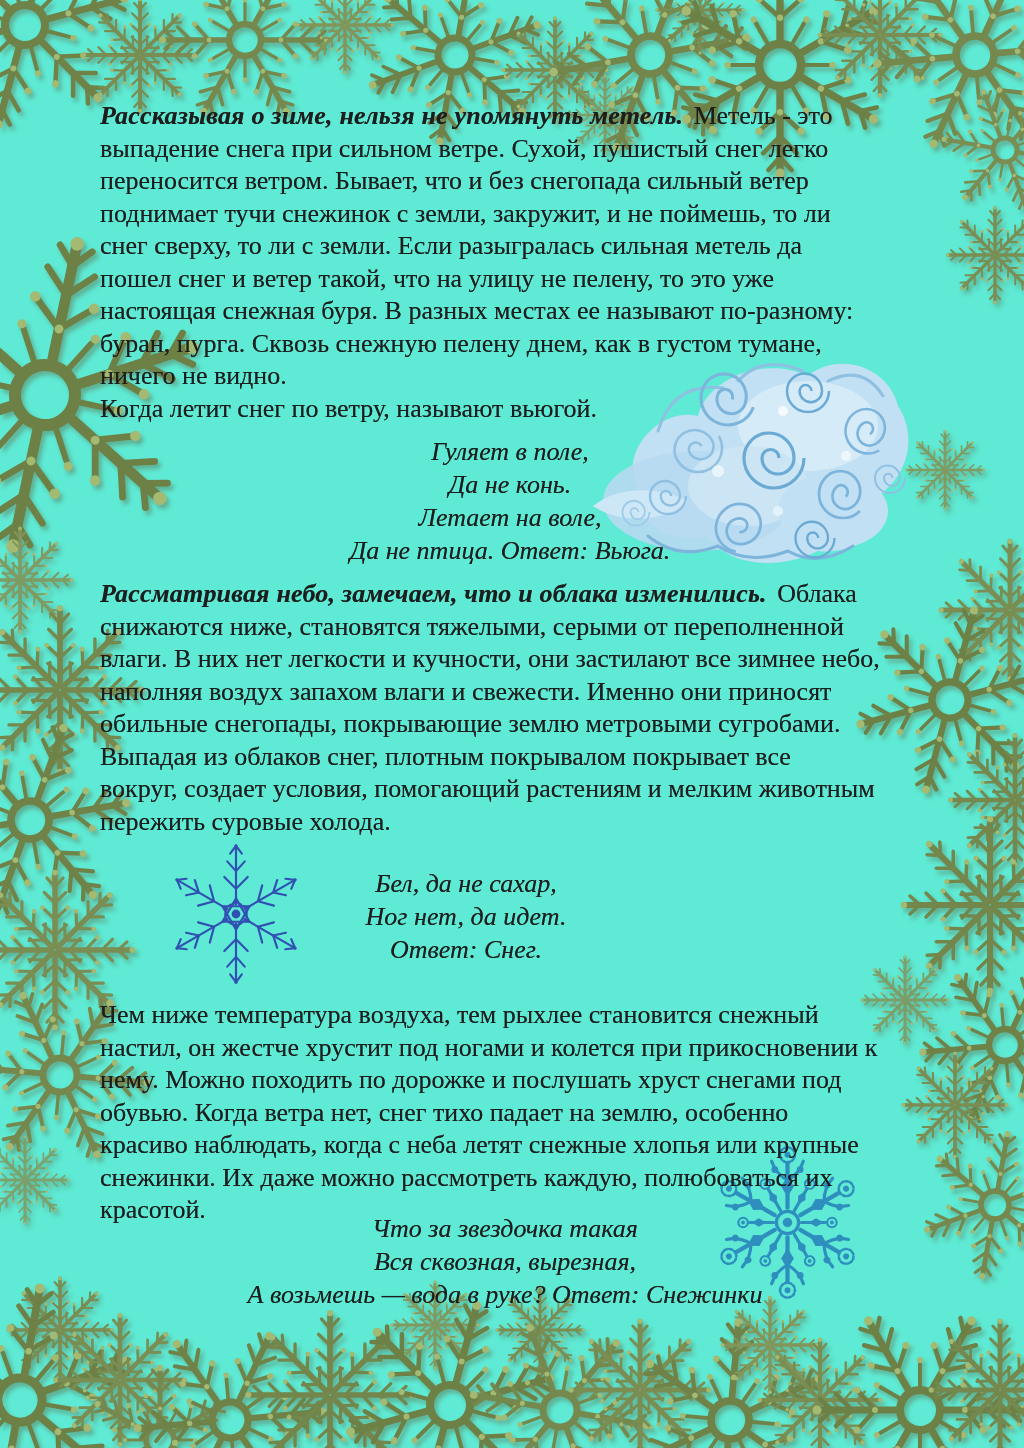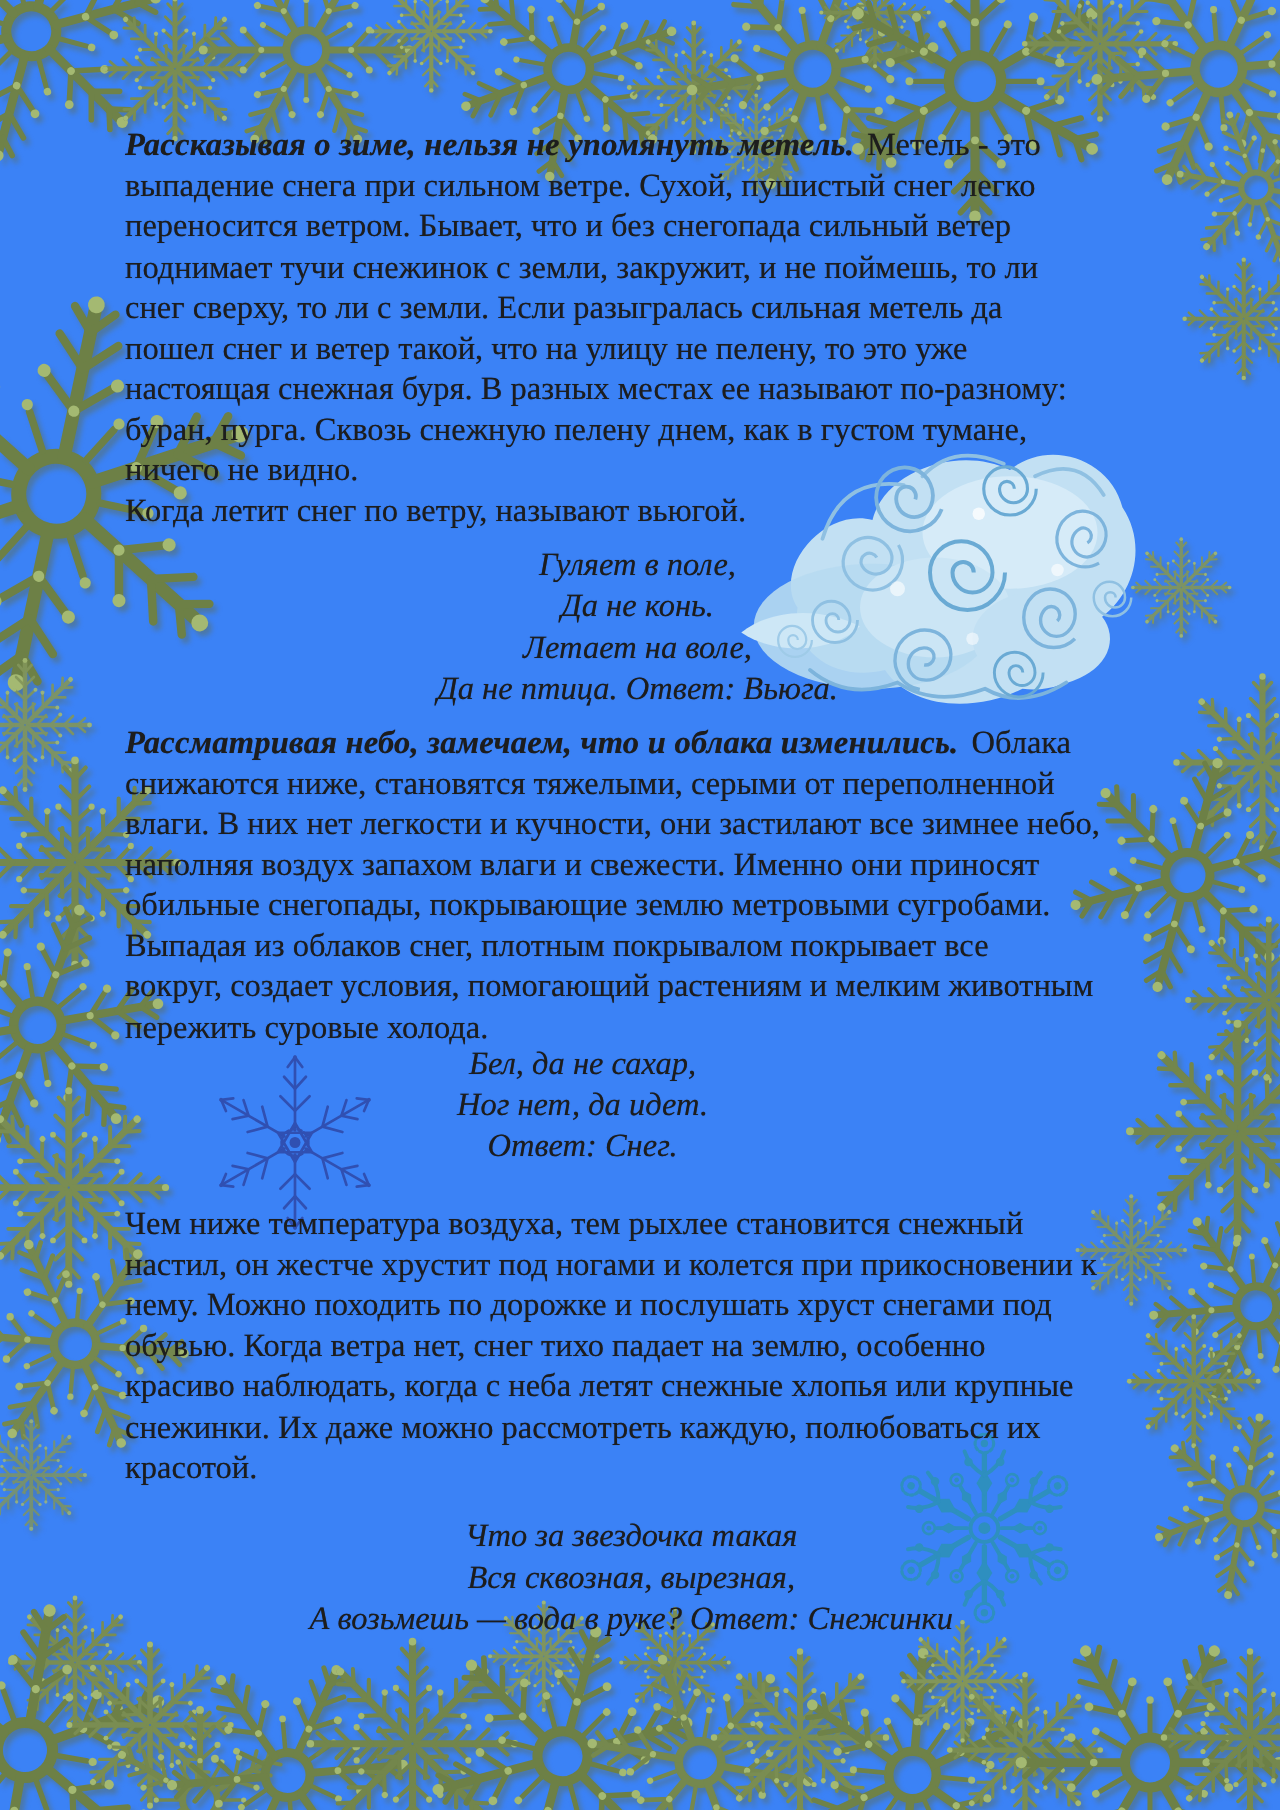--- a/index.html
+++ b/index.html
@@ -1,18 +1,18 @@
 <!DOCTYPE html>
 <html><head>
 <meta charset="utf-8">
 <style>
   html,body { margin:0; padding:0; background:#ffffff; }
   #page {
     position:relative; width:1024px; height:1448px; overflow:hidden;
-    background:#3b82f6; color:#1d1d1d;
+    background:#5eead4; color:#1d1d1d;
     font-family:"Liberation Serif","DejaVu Serif",serif;
   }
   .para { position:absolute; left:100px; width:820px; font-size:26px; line-height:32.5px;
           text-shadow:0 0 .6px rgba(0,0,0,.55); z-index:3; }
   .ln { white-space:nowrap; height:32.5px; }
   .lead { font-weight:bold; font-style:italic; margin-right:.4em; letter-spacing:.2px; }
   .standalone { position:absolute; left:100px; font-size:26px; white-space:nowrap;
                 text-shadow:0 0 .6px rgba(0,0,0,.55); z-index:3; }
   .riddle { position:absolute; text-align:center; font-size:26px; line-height:33px;
             text-shadow:0 0 .6px rgba(0,0,0,.55); z-index:3;font-style:italic; }
@@ -252,27 +252,27 @@
     <div class="ln"><span class="lead">Рассматривая небо, замечаем, что и облака изменились.</span><span>Облака</span></div>
     <div class="ln">снижаются ниже, становятся тяжелыми, серыми от переполненной</div>
     <div class="ln">влаги. В них нет легкости и кучности, они застилают все зимнее небо,</div>
     <div class="ln">наполняя воздух запахом влаги и свежести. Именно они приносят</div>
     <div class="ln">обильные снегопады, покрывающие землю метровыми сугробами.</div>
     <div class="ln">Выпадая из облаков снег, плотным покрывалом покрывает все</div>
     <div class="ln">вокруг, создает условия, помогающий растениям и мелким животным</div>
     <div class="ln">пережить суровые холода.</div>
   </div>
 
-  <div class="riddle" style="top:834px; left:156px; width:620px;text-align:center;">
+  <div class="riddle" style="top:867px; left:156px; width:620px;text-align:center;">
     <div>Бел, да не сахар,</div>
     <div>Ног нет, да идет.</div>
     <div>Ответ: Снег.</div>
   </div>
 
-  <div class="para" style="top:963px;">
+  <div class="para" style="top:999px;">
     <div class="ln">Чем ниже температура воздуха, тем рыхлее становится снежный</div>
     <div class="ln">настил, он жестче хрустит под ногами и колется при прикосновении к</div>
     <div class="ln">нему. Можно походить по дорожке и послушать хруст снегами под</div>
     <div class="ln">обувью. Когда ветра нет, снег тихо падает на землю, особенно</div>
     <div class="ln">красиво наблюдать, когда с неба летят снежные хлопья или крупные</div>
     <div class="ln">снежинки. Их даже можно рассмотреть каждую, полюбоваться их</div>
     <div class="ln">красотой.</div>
   </div>
 
   <div class="riddle" style="top:1194px; left:195px; width:620px;margin-top:18px;">

